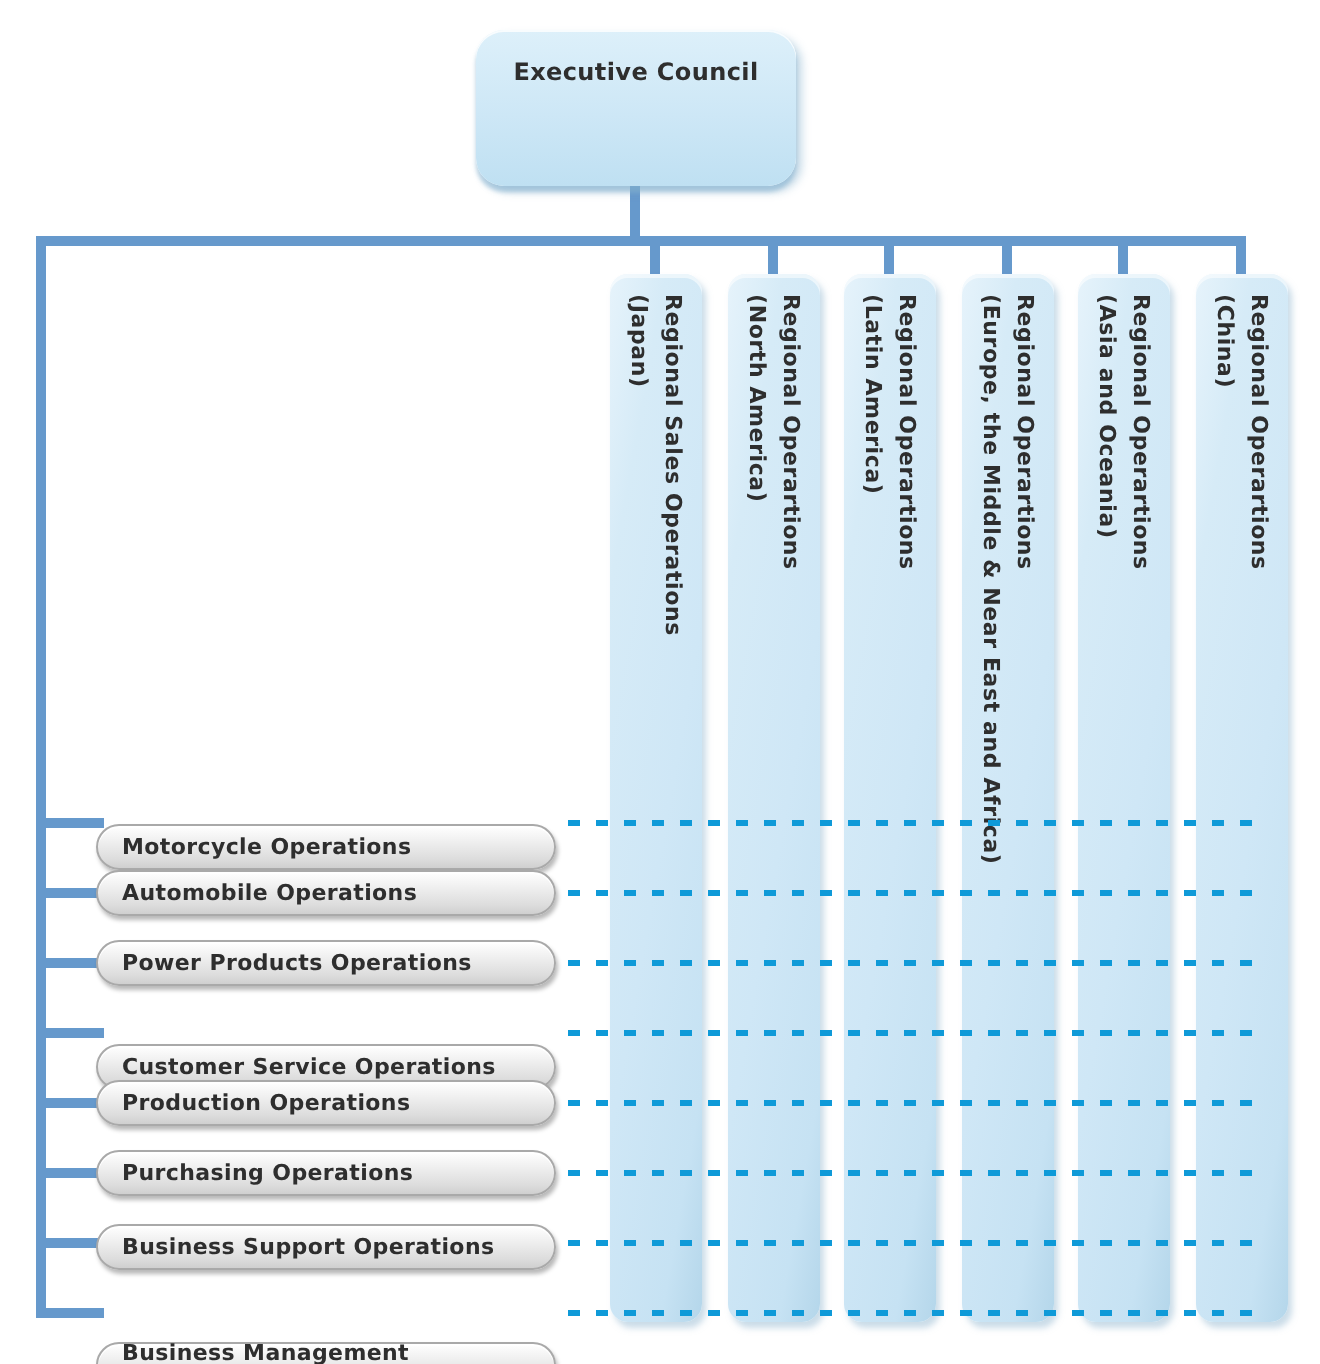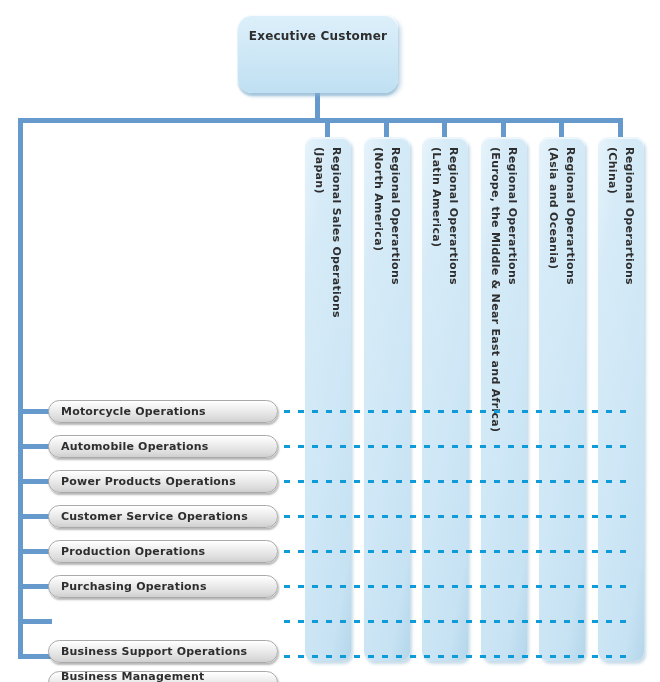--- a/index.html
+++ b/index.html
@@ -58,21 +58,21 @@
     padding-left:12px;box-sizing:border-box;
     font-size:11px;font-weight:bold;color:#2e2e2e;letter-spacing:.2px;
   }
 </style>
 </head>
 <body>
 
 <div class="stage">
 
   <div class="exec-box">
-    <div class="exec-title">Executive Customer</div>
+    <div class="exec-title">Executive Council</div>
   </div>
 
   <div class="conn v" style="left:315px;top:93px;height:25px;"></div>
   <div class="conn h" style="left:18px;top:118px;width:605px;"></div>
   <div class="conn v" style="left:18px;top:118px;height:541px;"></div>
 
   <div class="conn v" style="left:325px;top:122px;height:16px;"></div>
   <div class="conn v" style="left:384px;top:122px;height:16px;"></div>
   <div class="conn v" style="left:442px;top:122px;height:16px;"></div>
   <div class="conn v" style="left:501px;top:122px;height:16px;"></div>
@@ -115,38 +115,38 @@
 
   <div class="dash" style="top:410px;"></div>
   <div class="dash" style="top:445px;"></div>
   <div class="dash" style="top:480px;"></div>
   <div class="dash" style="top:515px;"></div>
   <div class="dash" style="top:550px;"></div>
   <div class="dash" style="top:585px;"></div>
   <div class="dash" style="top:620px;"></div>
   <div class="dash" style="top:655px;"></div>
 
-  <div class="op-pill" style="top:400px;">
+  <div class="op-pill" style="top:412px;">
     <span>Motorcycle Operations</span>
   </div>
   <div class="op-pill" style="top:470px;">
     <span>Power Products Operations</span>
   </div>
   <div class="op-pill" style="top:435px;">
     <span>Automobile Operations</span>
   </div>
-  <div class="op-pill" style="top:505px;">
+  <div class="op-pill" style="top:522px;">
     <span>Customer Service Operations</span>
   </div>
   <div class="op-pill" style="top:540px;">
     <span>Production Operations</span>
   </div>
   <div class="op-pill" style="top:575px;">
     <span>Purchasing Operations</span>
   </div>
-  <div class="op-pill" style="top:640px;">
+  <div class="op-pill" style="top:612px;">
     <span>Business Support Operations</span>
   </div>
   <div class="op-pill" style="top:671px;align-items:center;">
     <span>Business Management Operations</span>
   </div>
 
 </div>
 
 </body></html>

